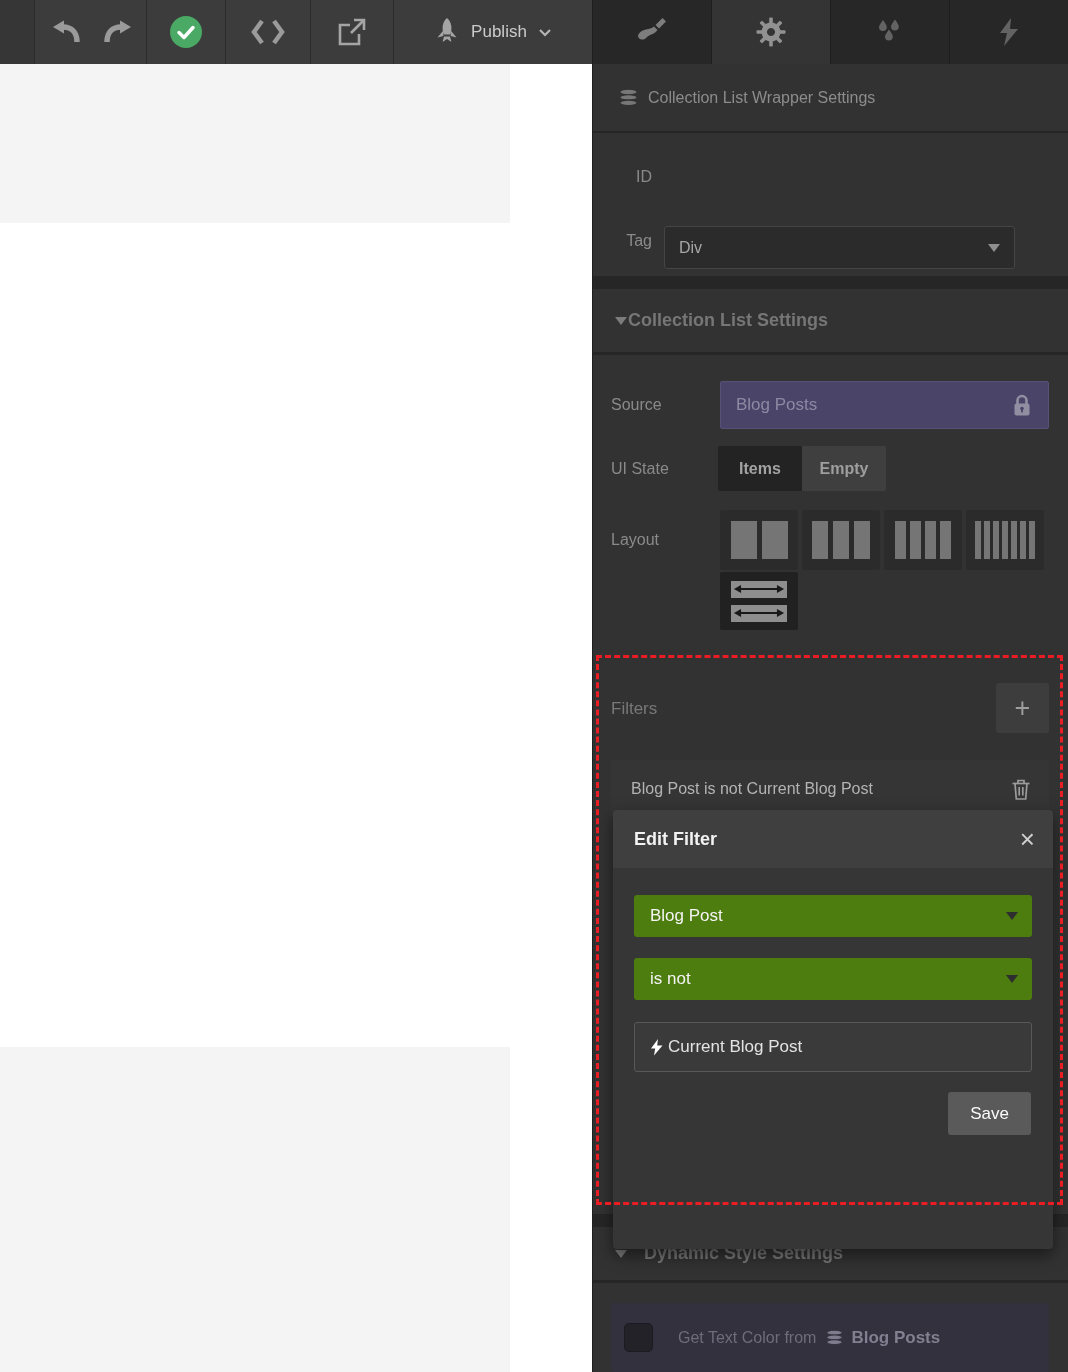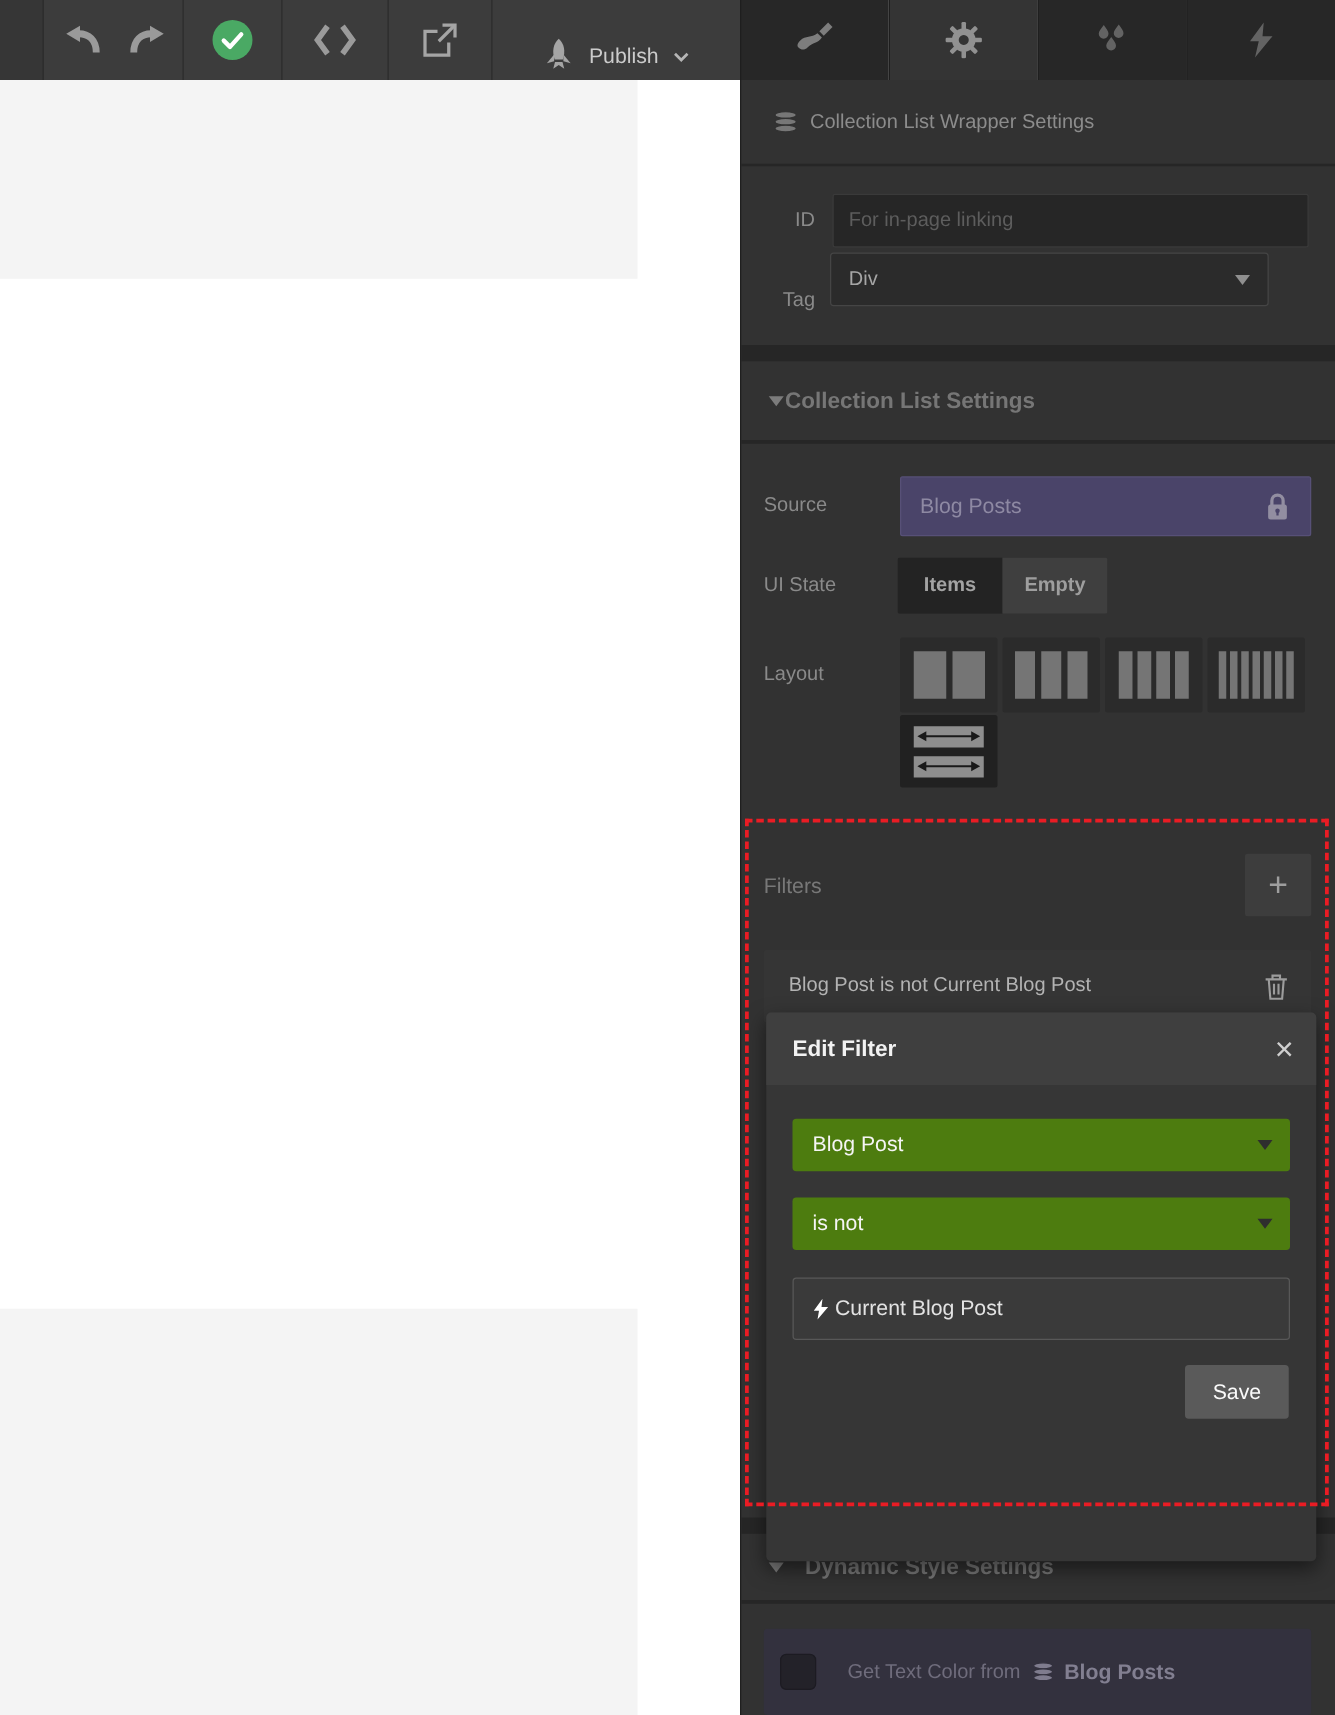--- a/index.html
+++ b/index.html
@@ -118,21 +118,21 @@
       <span>
         <svg width="32" height="32" viewBox="0 0 32 32" fill="none" stroke="#a5a5a5" stroke-width="2.6">
             <path d="M23 18 V28 H4 V9 H14"></path>
             <path d="M18 4 H28 V14"></path>
             <path d="M28 4 L15 17"></path>
           </svg>
       </span>
     </div>
     <div class="abs tb-divider" style="left:393px;top:0;height:64px;"></div>
 
-    <div class="abs flexc tbtn" style="left:394px;top:13px;width:198px;height:64px;gap:11px;">
+    <div class="abs flexc tbtn" style="left:394px;top:0;width:198px;height:64px;gap:11px;">
       <span>
         <svg width="26" height="30" viewBox="0 0 26 30" fill="#a5a5a5">
             <path d="M13 1 C17.5 5 18.5 11 16.3 17.5 L9.7 17.5 C7.5 11 8.5 5 13 1 Z"></path>
             <path d="M9.3 13.5 L3.5 20.5 L9.3 19 Z"></path>
             <path d="M16.7 13.5 L22.5 20.5 L16.7 19 Z"></path>
             <path d="M10 19.5 L8.6 25 L13 22 L17.4 25 L16 19.5 Z"></path>
           </svg>
       </span>
       <span class="publish-label">Publish</span>
       <span>
@@ -190,24 +190,23 @@
         <svg width="19" height="17" viewBox="0 0 19 17" fill="#777777" stroke="#323232" stroke-width="1.1">
           <ellipse cx="9.5" cy="3" rx="8.6" ry="2.7"></ellipse>
             <ellipse cx="9.5" cy="8.4" rx="8.6" ry="2.7"></ellipse>
             <ellipse cx="9.5" cy="13.8" rx="8.6" ry="2.7"></ellipse>
         </svg>
       </span>
       <span style="margin-left:10px;color:#8c8c8c;font-size:16px;">Collection List Wrapper Settings</span>
     </div>
 
     <div class="abs row-label" style="left:18px;top:91px;width:41px;height:43px;line-height:43px;text-align:right;">ID</div>
-    <input class="abs text-input" style="left: 73px; top: 91px; width: 381px; height: 43px;" placeholder="For in-page linking">
 
     <div class="abs row-label" style="left:18px;top:155px;width:41px;height:43px;line-height:43px;text-align:right;">Tag</div>
-    <div class="abs select" style="left:71px;top:138px;width:351px;height:43px;">
+    <div class="abs select" style="left:71px;top:162px;width:351px;height:43px;">
       <span>Div</span>
       <span class="chev"></span>
     </div>
 
     <div class="abs divider-thick" style="left:0;top:212px;width:476px;height:13px;"></div>
     <div class="abs" style="left:0;top:225px;width:476px;height:63px;display:flex;align-items:center;">
       <span class="tri-down" style="margin-left:22px;"></span>
       <span class="section-title" style="margin-left:1px;">Collection List Settings</span>
     </div>
     <div class="abs divider-thin" style="left:0;top:288px;width:476px;height:3px;"></div>

